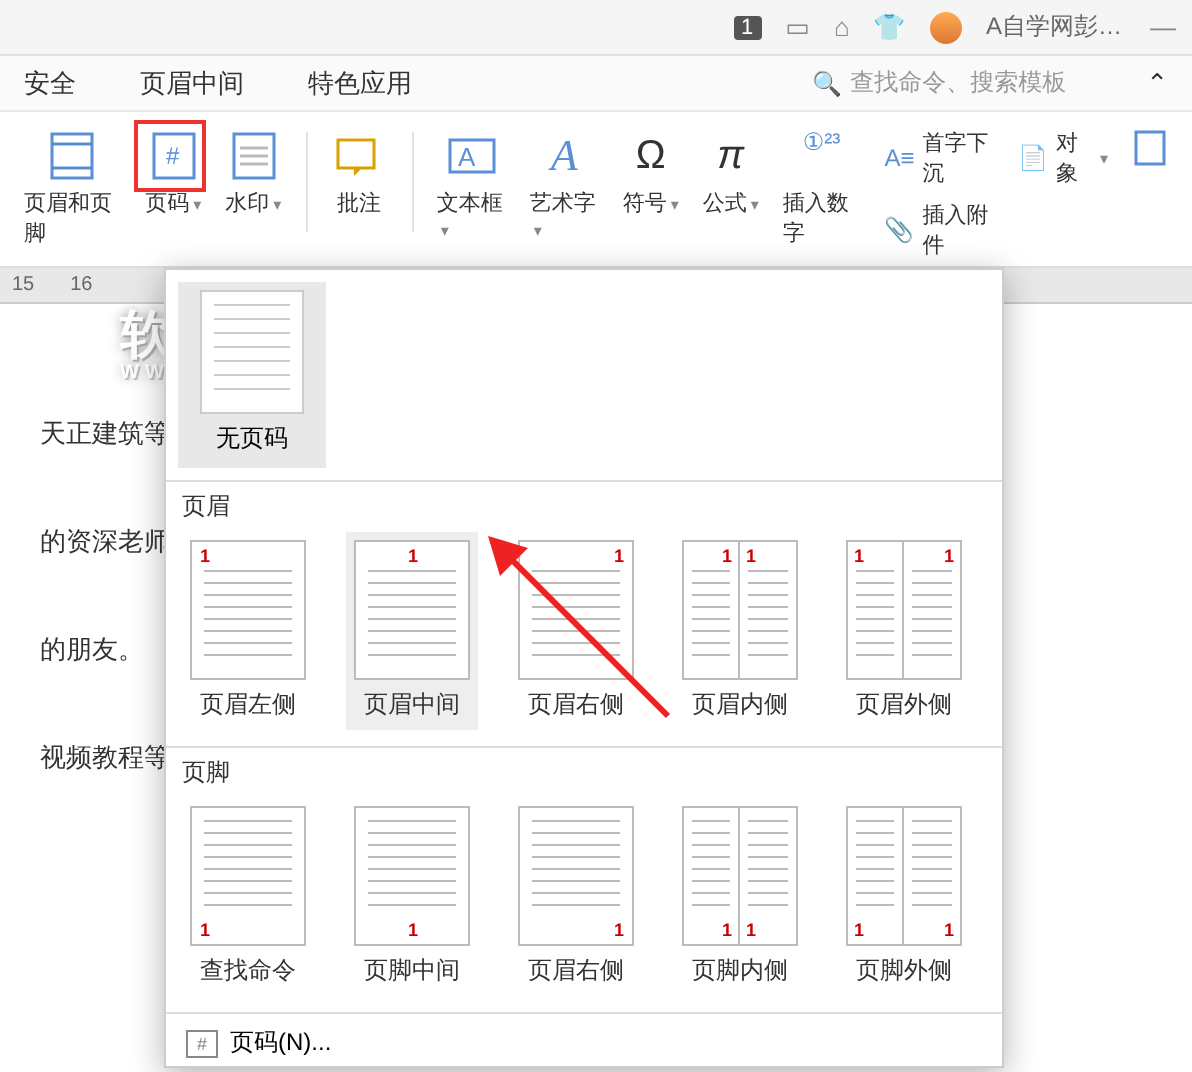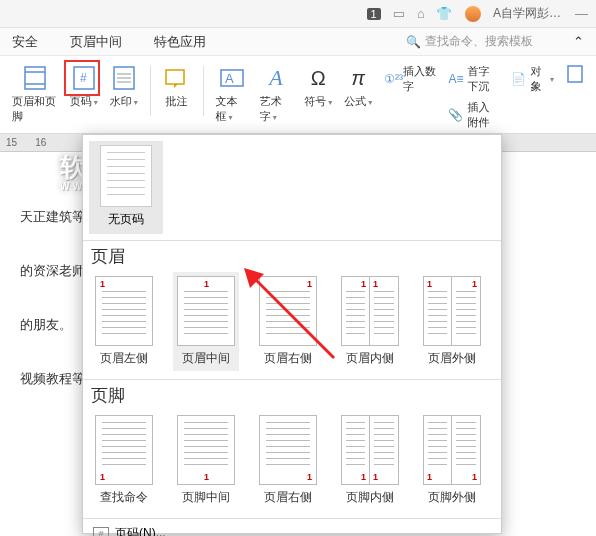--- a/index.html
+++ b/index.html
@@ -29,21 +29,21 @@
 .watermark { position: absolute; top: 150px; left: 60px; font-size: 26px; font-weight: bold; color: #fff; opacity: 0.85; text-shadow: 0 0 6px #888, 1px 1px 0 #aaa; pointer-events: none; z-index: 5; }
 .watermark .sub { font-size: 10px; letter-spacing: 3px; opacity: 0.8; margin-top: -4px; }
 
 .dropdown { position: absolute; top: 134px; left: 82px; width: 420px; height: 400px; background: #fff; border: 1px solid #ccc; box-shadow: 0 4px 16px rgba(0,0,0,0.3); z-index: 10; }
 .dd-top { padding: 6px; }
 .dd-none { width: 74px; text-align: center; background: #e8e8e8; padding: 4px 0 6px; font-size: 12px; }
 .dd-none .pg { width: 52px; height: 62px; background: #fff; border: 1px solid #ccc; margin: 0 auto 4px; position: relative; }
 .dd-none .pg::before { content: ""; position: absolute; top: 6px; left: 6px; right: 6px; bottom: 6px; background: repeating-linear-gradient(#ccc 0 1px, transparent 1px 7px); }
 
 .dd-section { border-top: 1px solid #ddd; padding: 4px 8px 8px; }
-.dd-section .label { font-size: 17px; color: #333; margin-bottom: 4px; }
+.dd-section .label { font-size: 12px; color: #333; margin-bottom: 4px; }
 .dd-grid { display: flex; gap: 16px; }
 .dd-item { display: flex; flex-direction: column; align-items: center; gap: 4px; font-size: 12px; color: #333; padding: 4px; cursor: default; }
 .dd-item.sel { background: #eee; }
 .thumb { width: 58px; height: 70px; border: 1px solid #bbb; background: #fff; position: relative; }
 .thumb .lines { position: absolute; top: 14px; left: 6px; right: 6px; bottom: 6px; background: repeating-linear-gradient(#bbb 0 1px, transparent 1px 6px); }
 .thumb .lines.bot { top: 6px; bottom: 14px; }
 .thumb .num { position: absolute; font-size: 9px; color: #c00; font-weight: bold; }
 .thumb.spread .sp { position: absolute; top: 0; bottom: 0; width: 50%; border: 0 solid #bbb; }
 .thumb.spread .sp.l { left: 0; border-right-width: 1px; }
 .thumb.spread .sp.r { right: 0; }
@@ -144,21 +144,21 @@
         <span style="font-size:20px;color:#333">Ω</span>
       </div>
     <span><span>符号</span><span class="dd">▾</span></span>
   </div>
   <div class="rbtn">
     <div class="ricon">
         <span style="font-size:20px;color:#333;font-style:italic">π</span>
       </div>
     <span><span>公式</span><span class="dd">▾</span></span>
   </div>
-  <div class="rbtn" style="flex-direction:row;gap:0;align-items:center">
+  <div class="rbtn" style="flex-direction:column;gap:16px;align-items:center">
     <span style="font-size:12px;color:#5a8fd6">①²³</span>
     <span>插入数字</span>
   </div>
   <div style="display:flex;flex-direction:column;gap:2px">
     <div class="rbtn" style="flex-direction:row;gap:4px;align-items:center">
       <span style="font-size:12px;color:#5a8fd6">A≡</span>
       <span>首字下沉</span>
     </div>
     <div class="rbtn" style="flex-direction:row;gap:4px;align-items:center">
       <span style="font-size:12px">📎</span>

